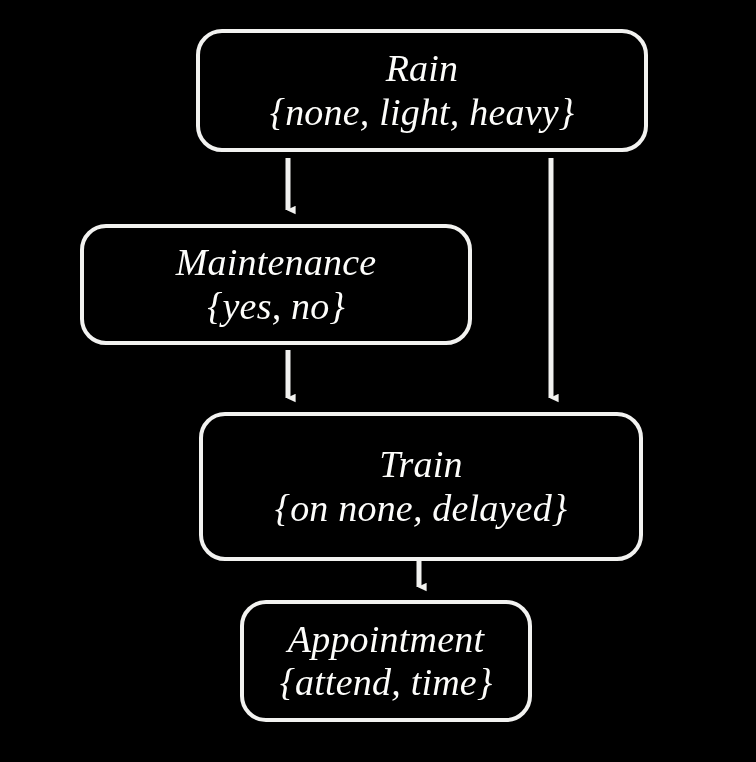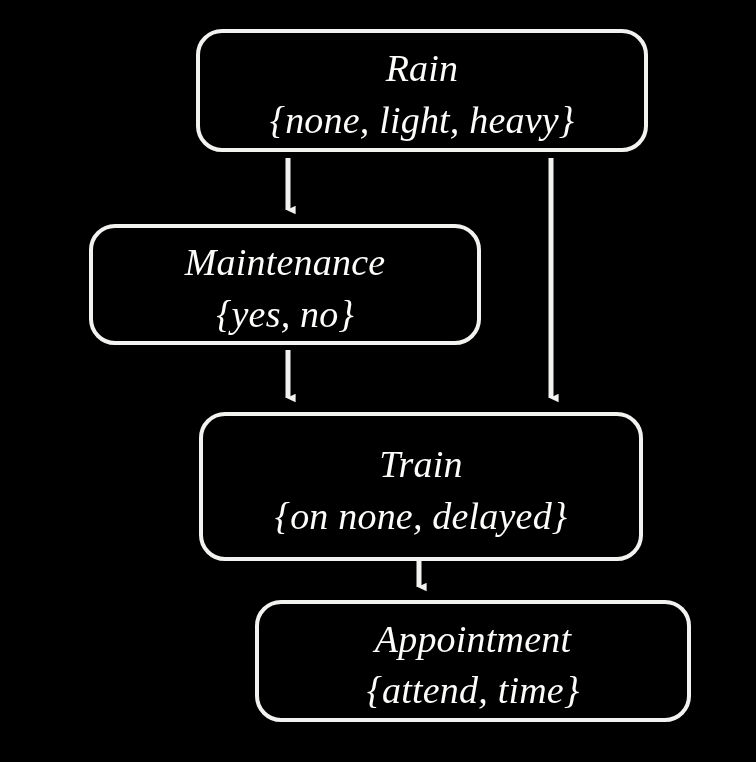--- a/index.html
+++ b/index.html
@@ -35,21 +35,20 @@
     letter-spacing: 0.2px;
   }
   .node-name,
   .node-states {
     display: block;
     font-style: italic;
     font-weight: 400;
     font-size: 38px;
     color: #fdfdfb;
     white-space: nowrap;
-    margin-top: 8px;
   }
   .node-name {
     margin-bottom: 2px;
   }
   #edges {
     position: absolute;
     left: 0;
     top: 0;
     width: 756px;
     height: 762px;
@@ -71,28 +70,28 @@
     <line class="edge" x1="551" y1="158" x2="551" y2="398" stroke="#f2f2f0" stroke-width="5" marker-end="url(#arrowhead)"></line>
     <line class="edge" x1="288" y1="350" x2="288" y2="398" stroke="#f2f2f0" stroke-width="5" marker-end="url(#arrowhead)"></line>
     <line class="edge" x1="419" y1="541" x2="419" y2="587" stroke="#f2f2f0" stroke-width="5" marker-end="url(#arrowhead)"></line>
   </svg>
 
   <div class="node" style="left:196px; top:29px; width:452px; height:123px;">
     <span class="node-name">Rain</span>
     <span class="node-states">{none, light, heavy}</span>
   </div>
 
-  <div class="node" style="left:89px; top:224px; width:392px; height:121px;">
+  <div class="node" style="left:80px; top:224px; width:392px; height:121px;">
     <span class="node-name">Maintenance</span>
     <span class="node-states">{yes, no}</span>
   </div>
 
   <div class="node" style="left:199px; top:412px; width:444px; height:149px;">
     <span class="node-name">Train</span>
     <span class="node-states">{on none, delayed}</span>
   </div>
 
-  <div class="node" style="left:255px; top:600px; width:436px; height:122px;align-items:center;">
+  <div class="node" style="left:240px; top:600px; width:292px; height:122px;align-items:center;">
     <span class="node-name">Appointment</span>
     <span class="node-states">{attend, time}</span>
   </div>
 
 </div>
 
 </body></html>

